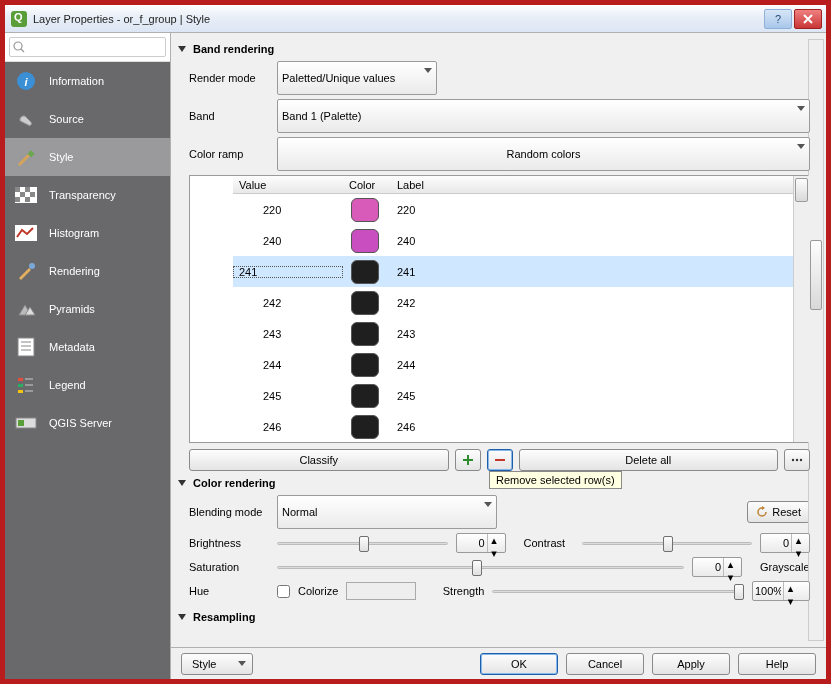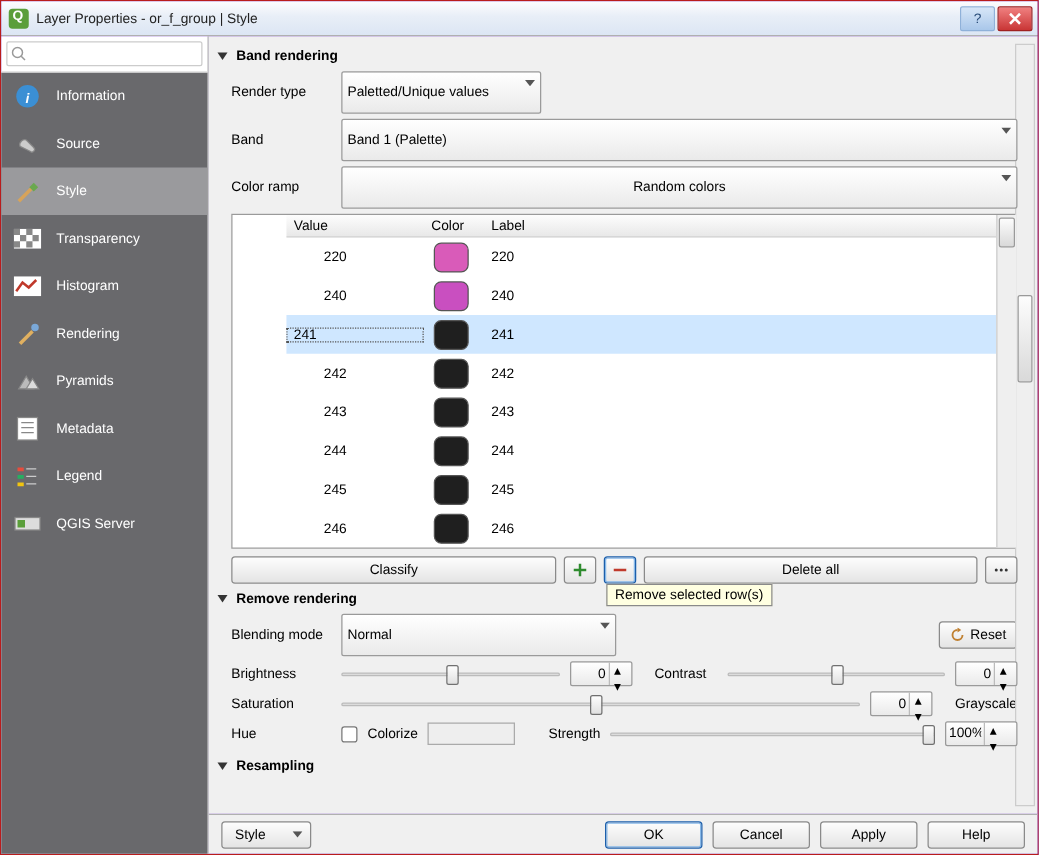--- a/index.html
+++ b/index.html
@@ -1,18 +1,18 @@
 <!DOCTYPE html>
 <html><head>
 <meta charset="utf-8">
 <style>
 * { box-sizing: border-box; margin: 0; padding: 0; font-family: "Segoe UI", Tahoma, sans-serif; font-size: 11px; }
 body { background: #dcdcdc; width: 831px; height: 684px; overflow: hidden; }
 
-.window { width: 831px; height: 684px; background: #6d28d9; border: 1px solid #b91c1c; display: flex; flex-direction: column; }
+.window { width: 831px; height: 684px; background: #86efac; border: 5px solid #b91c1c; display: flex; flex-direction: column; }
 
 .titlebar { height: 28px; display: flex; align-items: center; background: linear-gradient(#fdfdfe,#e8eef7 45%,#dce6f4); border-bottom: 1px solid #b0b0b0; }
 .titlebar .app-icon { width: 16px; height: 16px; margin: 0 6px; border-radius: 3px; background: #5a9e3a; position: relative; }
 .titlebar .app-icon::after{content:"Q";color:#fff;font-weight:bold;position:absolute;left:3px;top:0;font-size:11px;}
 .titlebar .title { flex: 1; color: #222; }
 .titlebar .win-btns { display: flex; gap: 2px; margin-right: 4px; }
 .titlebar .win-btn { width: 28px; height: 20px; border-radius: 2px; display:flex;align-items:center;justify-content:center;color:#fff;}
 .titlebar .win-btn.help { background: linear-gradient(#d7e6f7,#a9c7ea); color:#2a4d7a;border:1px solid #8fb1d9;}
 .titlebar .win-btn.close { background: linear-gradient(#f08080,#c93636); border:1px solid #a02020;}
 .titlebar .win-btn.close svg{stroke:#fff;}
@@ -218,21 +218,21 @@
           </div>
 
         <div class="section-header">
           <svg width="10" height="10" viewBox="0 0 10 10">
               <polygon points="1,2 9,2 5,8" fill="#333"></polygon>
             </svg>
           <span>Band rendering</span>
         </div>
 
         <div class="form-row">
-          <div class="label-col">Render type</div>
+          <div class="label-col">Render mode</div>
           <div class="combo med">
             <span>Paletted/Unique values</span>
             <svg class="arrow" width="8" height="6">
                 <polygon points="0,0 8,0 4,5" fill="#555"></polygon>
               </svg>
           </div>
         </div>
         <div class="form-row">
           <div class="label-col">Band</div>
           <div class="combo full">
@@ -347,21 +347,21 @@
                 <circle cx="10" cy="3" r="1.2" fill="#333"></circle>
               </svg>
           </div>
           <div class="tooltip" style="left:300px;top:22px;">Remove selected row(s)</div>
         </div>
 
         <div class="section-header">
           <svg width="10" height="10" viewBox="0 0 10 10">
               <polygon points="1,2 9,2 5,8" fill="#333"></polygon>
             </svg>
-          <span>Remove rendering</span>
+          <span>Color rendering</span>
         </div>
 
         <div class="form-row">
           <div class="label-col">Blending mode</div>
           <div class="combo" style="width:220px;">
             <span>Normal</span>
             <svg class="arrow" width="8" height="6">
                 <polygon points="0,0 8,0 4,5" fill="#555"></polygon>
               </svg>
           </div>

